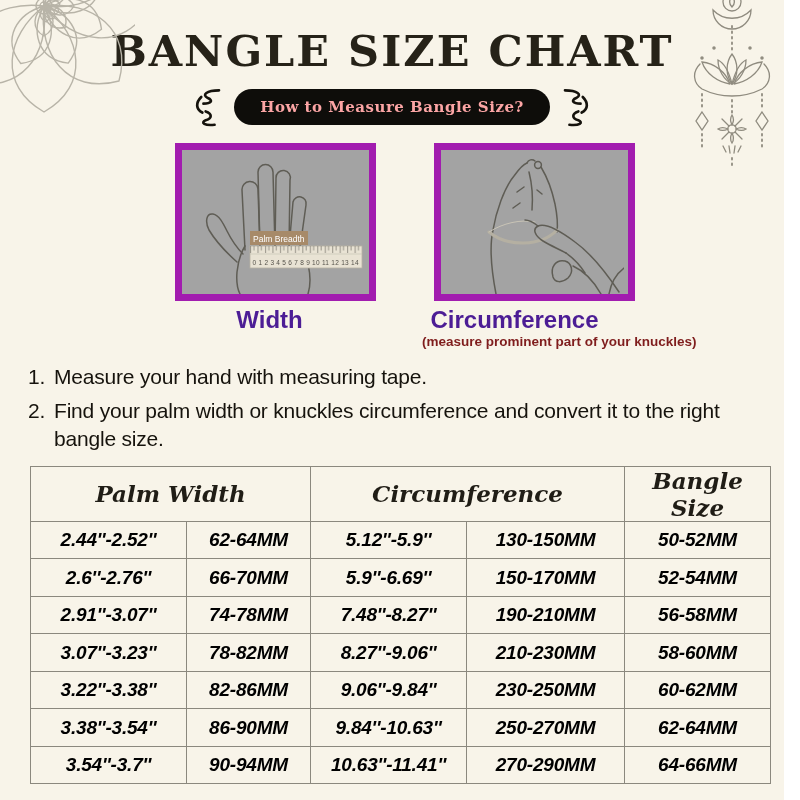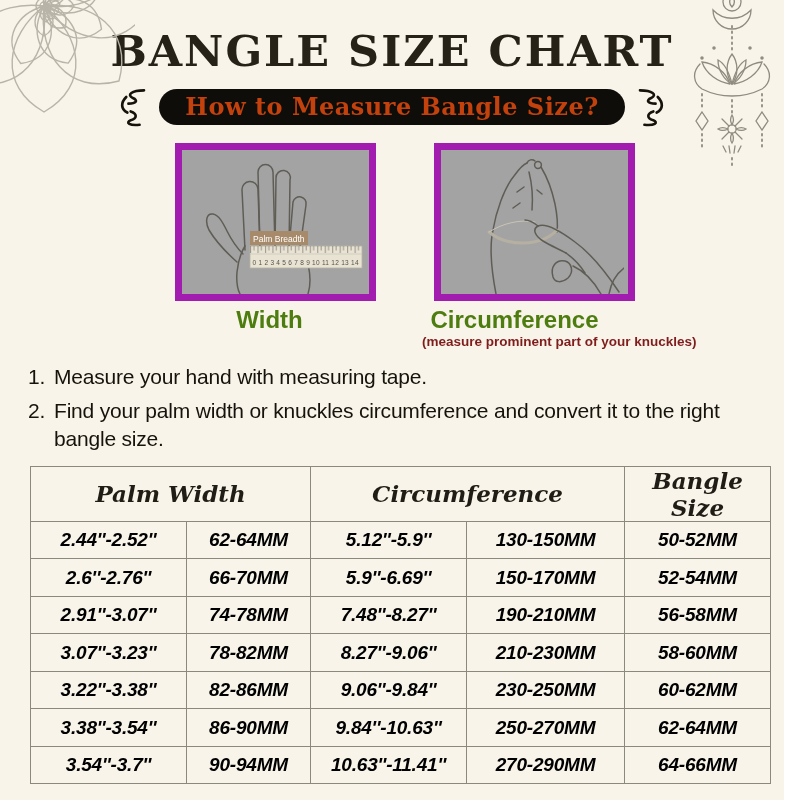--- a/index.html
+++ b/index.html
@@ -24,46 +24,46 @@
     letter-spacing:2px;
     color:#262218;
   }
   
   .pill-row{
     margin-top:11px;
     display:flex;justify-content:center;align-items:center;gap:10px;
   }
   .pill{
     background:#0e0d0a;
-    color:#c2410c;
+    color:#fca5a5;
     border-radius:19px;
     height:36px;line-height:36px;
     padding:0 26px;
     font-family:"DejaVu Serif", serif;
     font-weight:700;
-    font-size:24px;
+    font-size:15px;
     letter-spacing:0.5px;
   }
   .flourish{width:30px;height:40px;}
   .flourish.right{transform:scaleX(-1);}
   
   .figures{margin:16px 0 0 175px;display:flex;gap:58px;}
   .figure-box{
     width:187px;height:144px;
     border:7px solid #a21caf;
     background:#a3a3a3;
     box-sizing:content-box;
   }
   .figure-box svg{display:block;}
   .captions{margin:6px 0 0 175px;display:flex;gap:58px;}
   .cap-cell{text-align:center;}
   .cap-cell.w{width:189px;}
   .cap-cell.c{width:185px;}
   .cap-label{
-    font-size:24px;font-weight:700;color:#4d7c0f;line-height:26px;
+    font-size:24px;font-weight:700;color:#4c1d95;line-height:26px;
   }
   .cap-note{
     font-size:13.5px;font-weight:700;color:#7f1d1d;line-height:17px;
     white-space:nowrap;
   }
   
   .instructions{margin:13px 0 0 28px;list-style:none;padding:0;}
   .instr-item{position:relative;padding-left:26px;margin-bottom:7px;
     font-size:21px;line-height:1.3;color:#16130d;letter-spacing:-0.2px;}
   .instr-num{position:absolute;left:0;top:0;}

